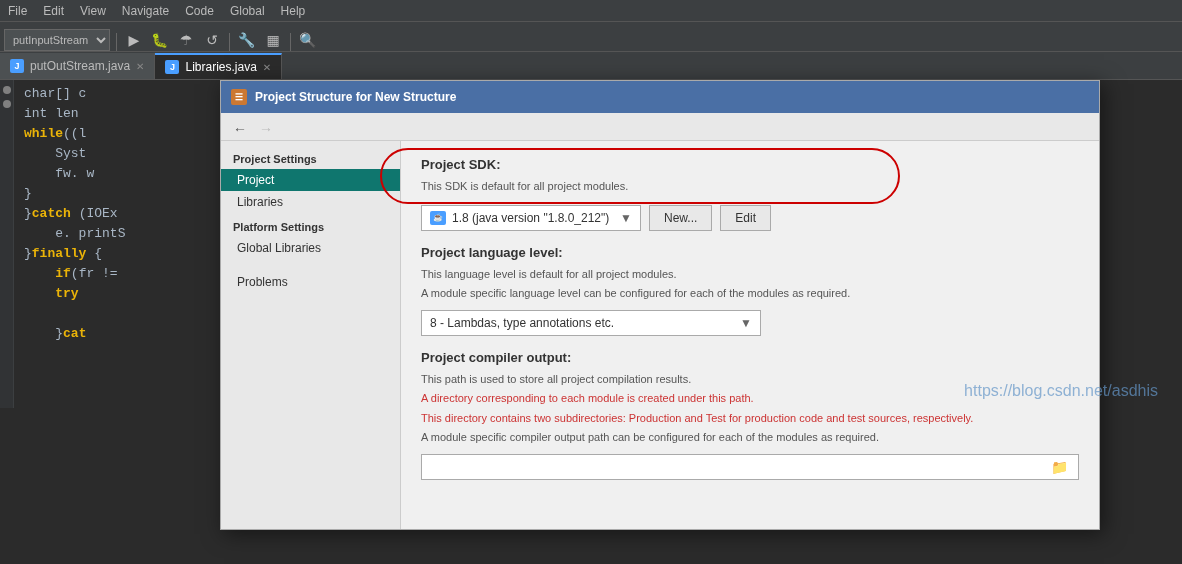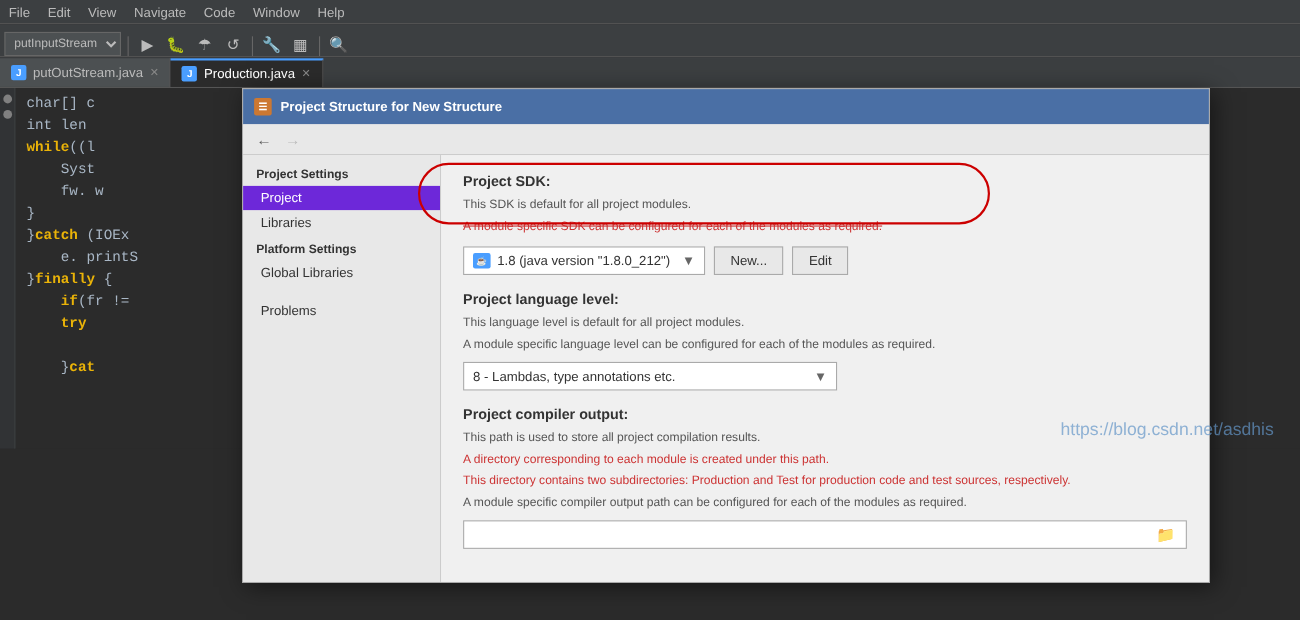--- a/index.html
+++ b/index.html
@@ -246,21 +246,21 @@
       font-weight: bold;
       color: #333;
     }
     .sidebar-item {
       padding: 4px 16px;
       font-size: 12px;
       color: #333;
       cursor: pointer;
     }
     .sidebar-item.selected {
-      background: #6d28d9;
+      background: #0f766e;
       color: white;
     }
     .sidebar-section-label2 {
       padding: 8px 12px 4px;
       font-size: 11px;
       font-weight: bold;
       color: #333;
     }
 
     
@@ -409,21 +409,21 @@
 <body>
 
 <div class="ide-bg">
 
   <div class="menu-bar">
     <span class="menu-item">File</span>
     <span class="menu-item">Edit</span>
     <span class="menu-item">View</span>
     <span class="menu-item">Navigate</span>
     <span class="menu-item">Code</span>
-    <span class="menu-item">Window</span>
+    <span class="menu-item">Global</span>
     <span class="menu-item">Help</span>
   </div>
 
   <div class="toolbar">
     <select class="toolbar-dropdown">
       <option>putInputStream</option>
     </select>
     <div class="toolbar-sep"></div>
     <button class="toolbar-btn">▶</button>
     <button class="toolbar-btn">🐛</button>
@@ -437,21 +437,21 @@
   </div>
 
   <div class="tab-bar">
     <div class="tab">
       <div class="tab-icon">J</div>
       <span>putOutStream.java</span>
       <span class="tab-close">✕</span>
     </div>
     <div class="tab active">
       <div class="tab-icon">J</div>
-      <span>Production.java</span>
+      <span>Libraries.java</span>
       <span class="tab-close">✕</span>
     </div>
   </div>
 
   <div class="editor-area">
     <div class="gutter">
       <div style="width:8px;height:8px;border-radius:50%;background:#808080;margin:2px 0;"></div>
       <div style="width:8px;height:8px;border-radius:50%;background:#808080;margin:2px 0;"></div>
     </div>
     <div class="code-content">
@@ -501,21 +501,20 @@
         <div class="sidebar-item">
           <span>Problems</span>
         </div>
       </div>
 
       <div class="dialog-content">
 
         <div>
           <div class="section-title">Project SDK:</div>
           <div class="section-desc">This SDK is default for all project modules.</div>
-          <div class="section-desc red-strike-text">A module specific SDK can be configured for each of the modules as required.</div>
 
           <div class="sdk-row">
             <div class="sdk-dropdown">
               <div class="sdk-dropdown-icon">☕</div>
               <span>1.8 (java version "1.8.0_212")</span>
               <span class="sdk-dropdown-arrow">▼</span>
             </div>
             <button class="btn-new">New...</button>
             <button class="btn-edit">Edit</button>
           </div>

